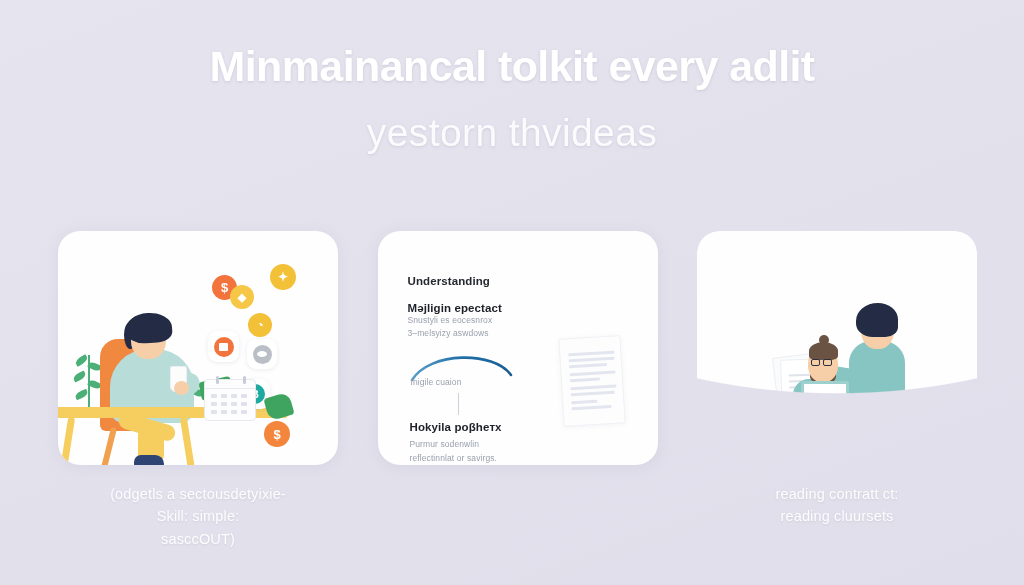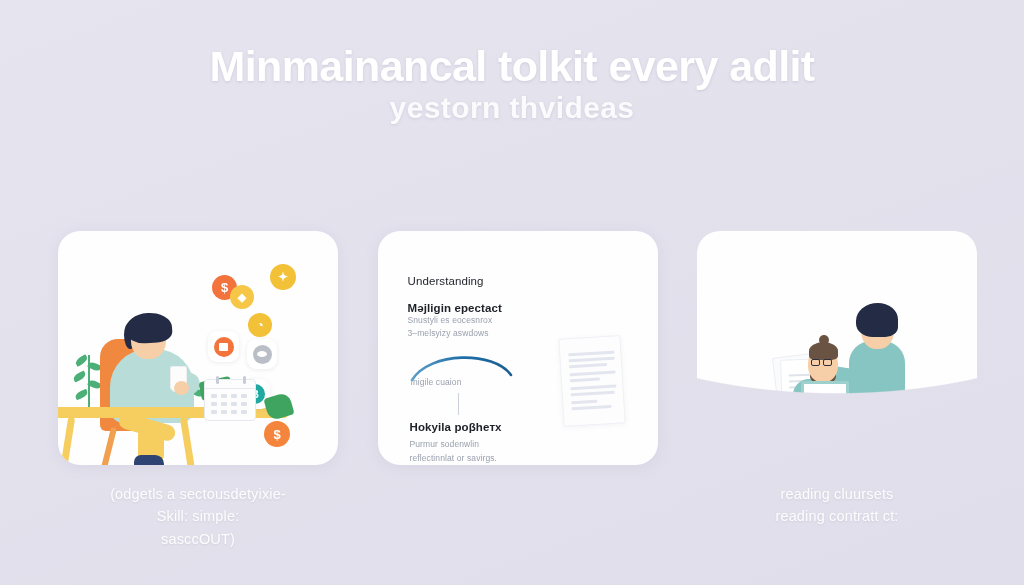--- a/index.html
+++ b/index.html
@@ -29,23 +29,23 @@
     font-size: 43px;
     font-weight: 700;
     color: #ffffff;
     letter-spacing: -0.6px;
     line-height: 1.12;
     text-shadow: 0 1px 3px rgba(150,148,170,0.30);
     white-space: nowrap;
   }
 
   .subtitle {
-    margin-top: 0;
-    font-size: 30px;
-    font-weight: 700;
+    margin-top: 20px;
+    font-size: 39px;
+    font-weight: 400;
     color: #fbfbfd;
     letter-spacing: 0.4px;
     line-height: 1.2;
     text-shadow: 0 1px 3px rgba(150,148,170,0.25);
   }
 
   
   .cards {
     position: absolute;
     top: 231px;
@@ -263,21 +263,21 @@
     width: 6px; height: 4px;
     background: #dfe2ea;
     border-radius: 1px;
   }
 
   
   .scene2 { position: absolute; inset: 0; padding: 44px 0 0 30px; }
 
   .s2-h1 {
     font-size: 11.5px;
-    font-weight: 400;
+    font-weight: 700;
     color: #25282f;
     letter-spacing: 0.1px;
   }
   .s2-h2 {
     margin-top: 15px;
     font-size: 11.5px;
     font-weight: 700;
     color: #1d2027;
     letter-spacing: 0.1px;
   }
@@ -657,18 +657,18 @@
         <div class="p3b-glass" style="left:126px;"></div>
 
         <div class="p3b-clip">
           <div class="clip-coin">●</div>
         </div>
         <div class="p3b-handL" style="left:100px;"></div>
         <div class="p3b-handR" style="left:144px;"></div>
       </div>
     </div>
     <div class="caption">
+      <span class="ln">reading contratt ct:</span>
       <span class="ln">reading cluursets</span>
-      <span class="ln">reading contratt ct:</span>
     </div>
   </div>
 
 </div>
 
 </body></html>

